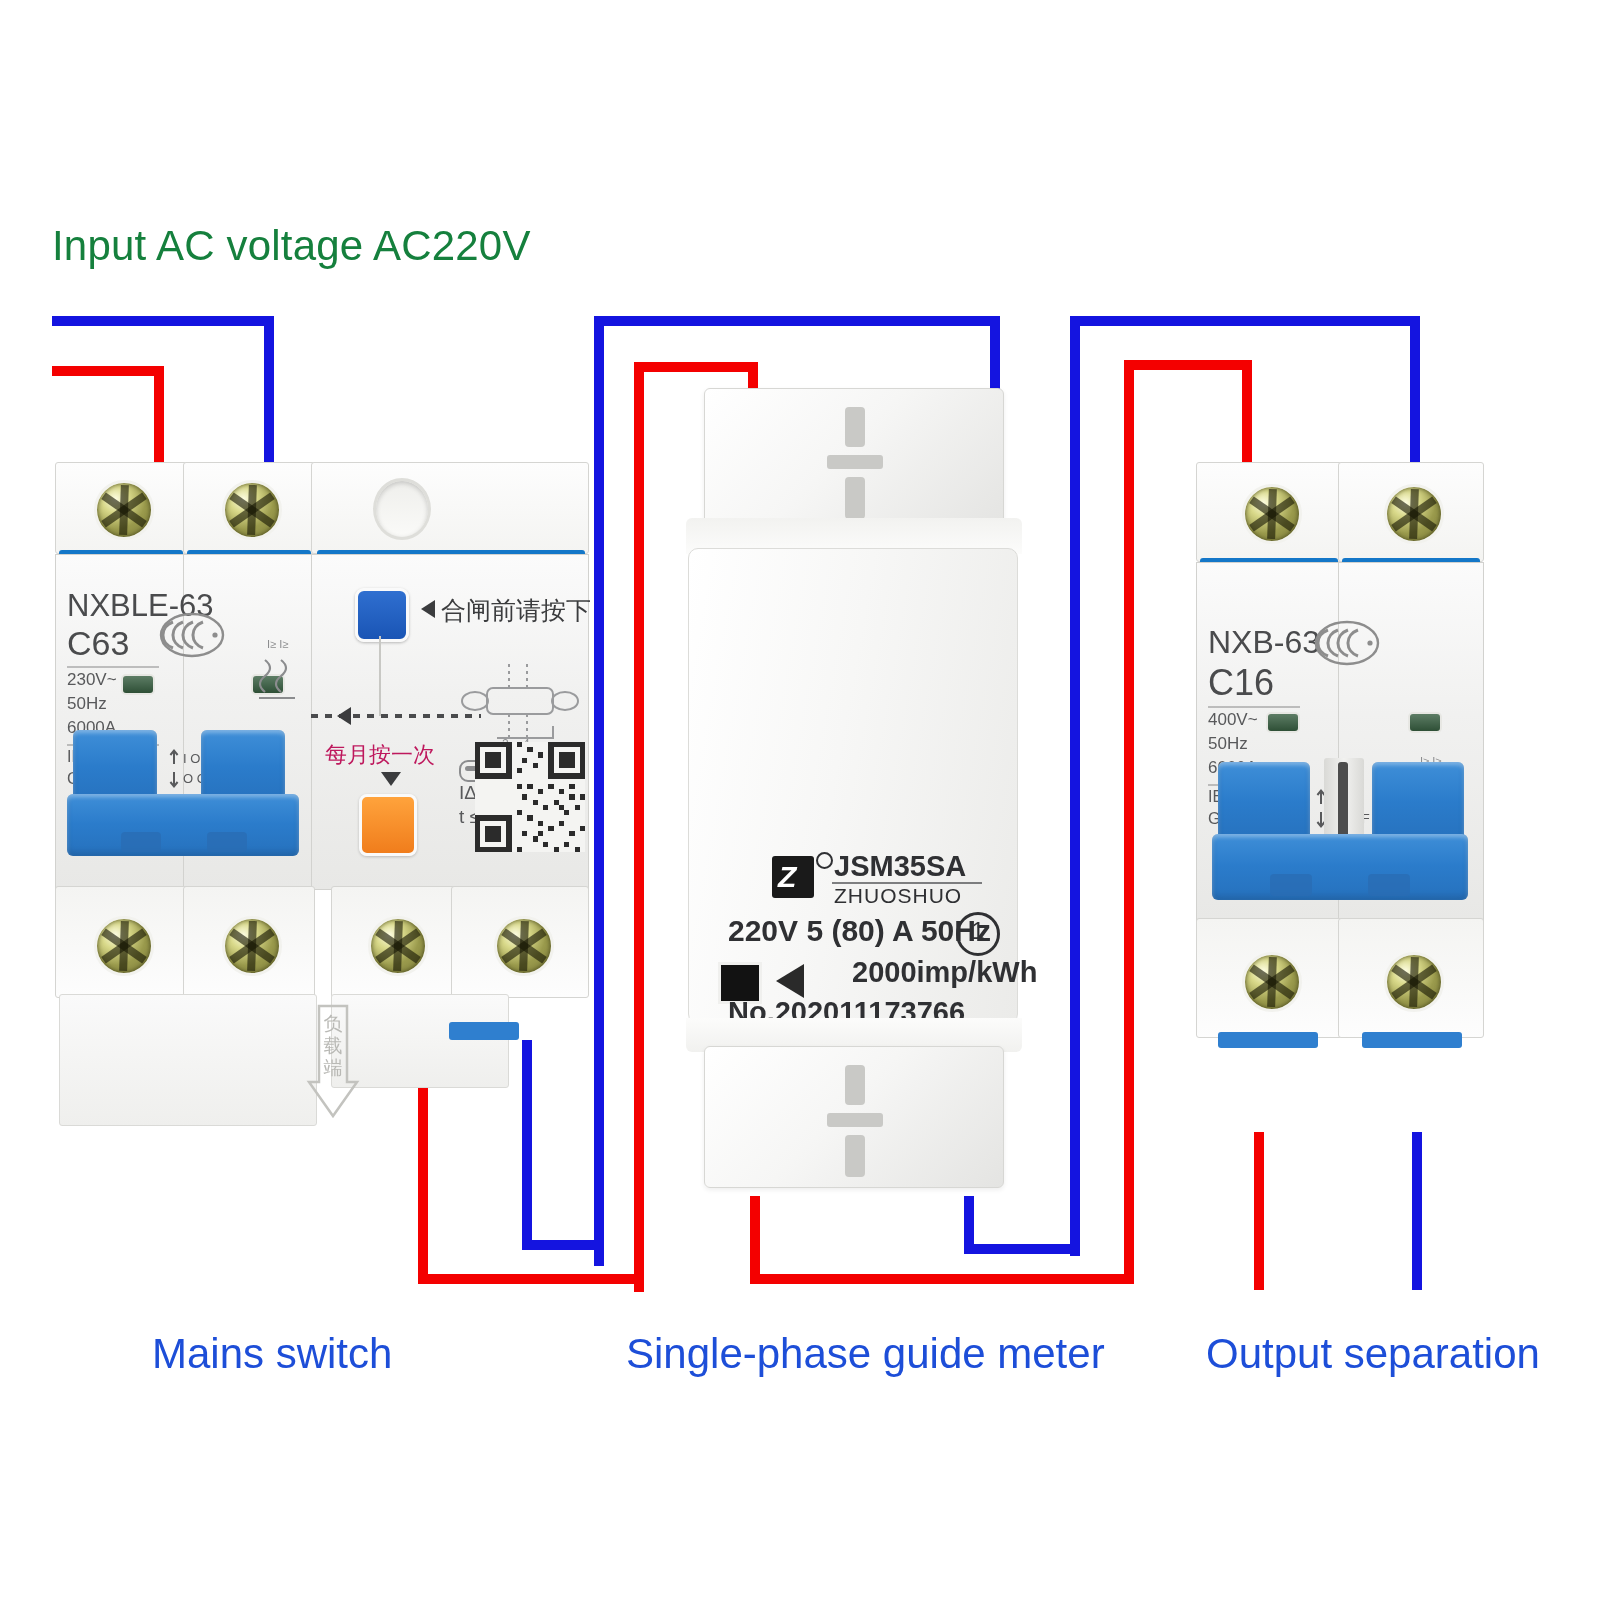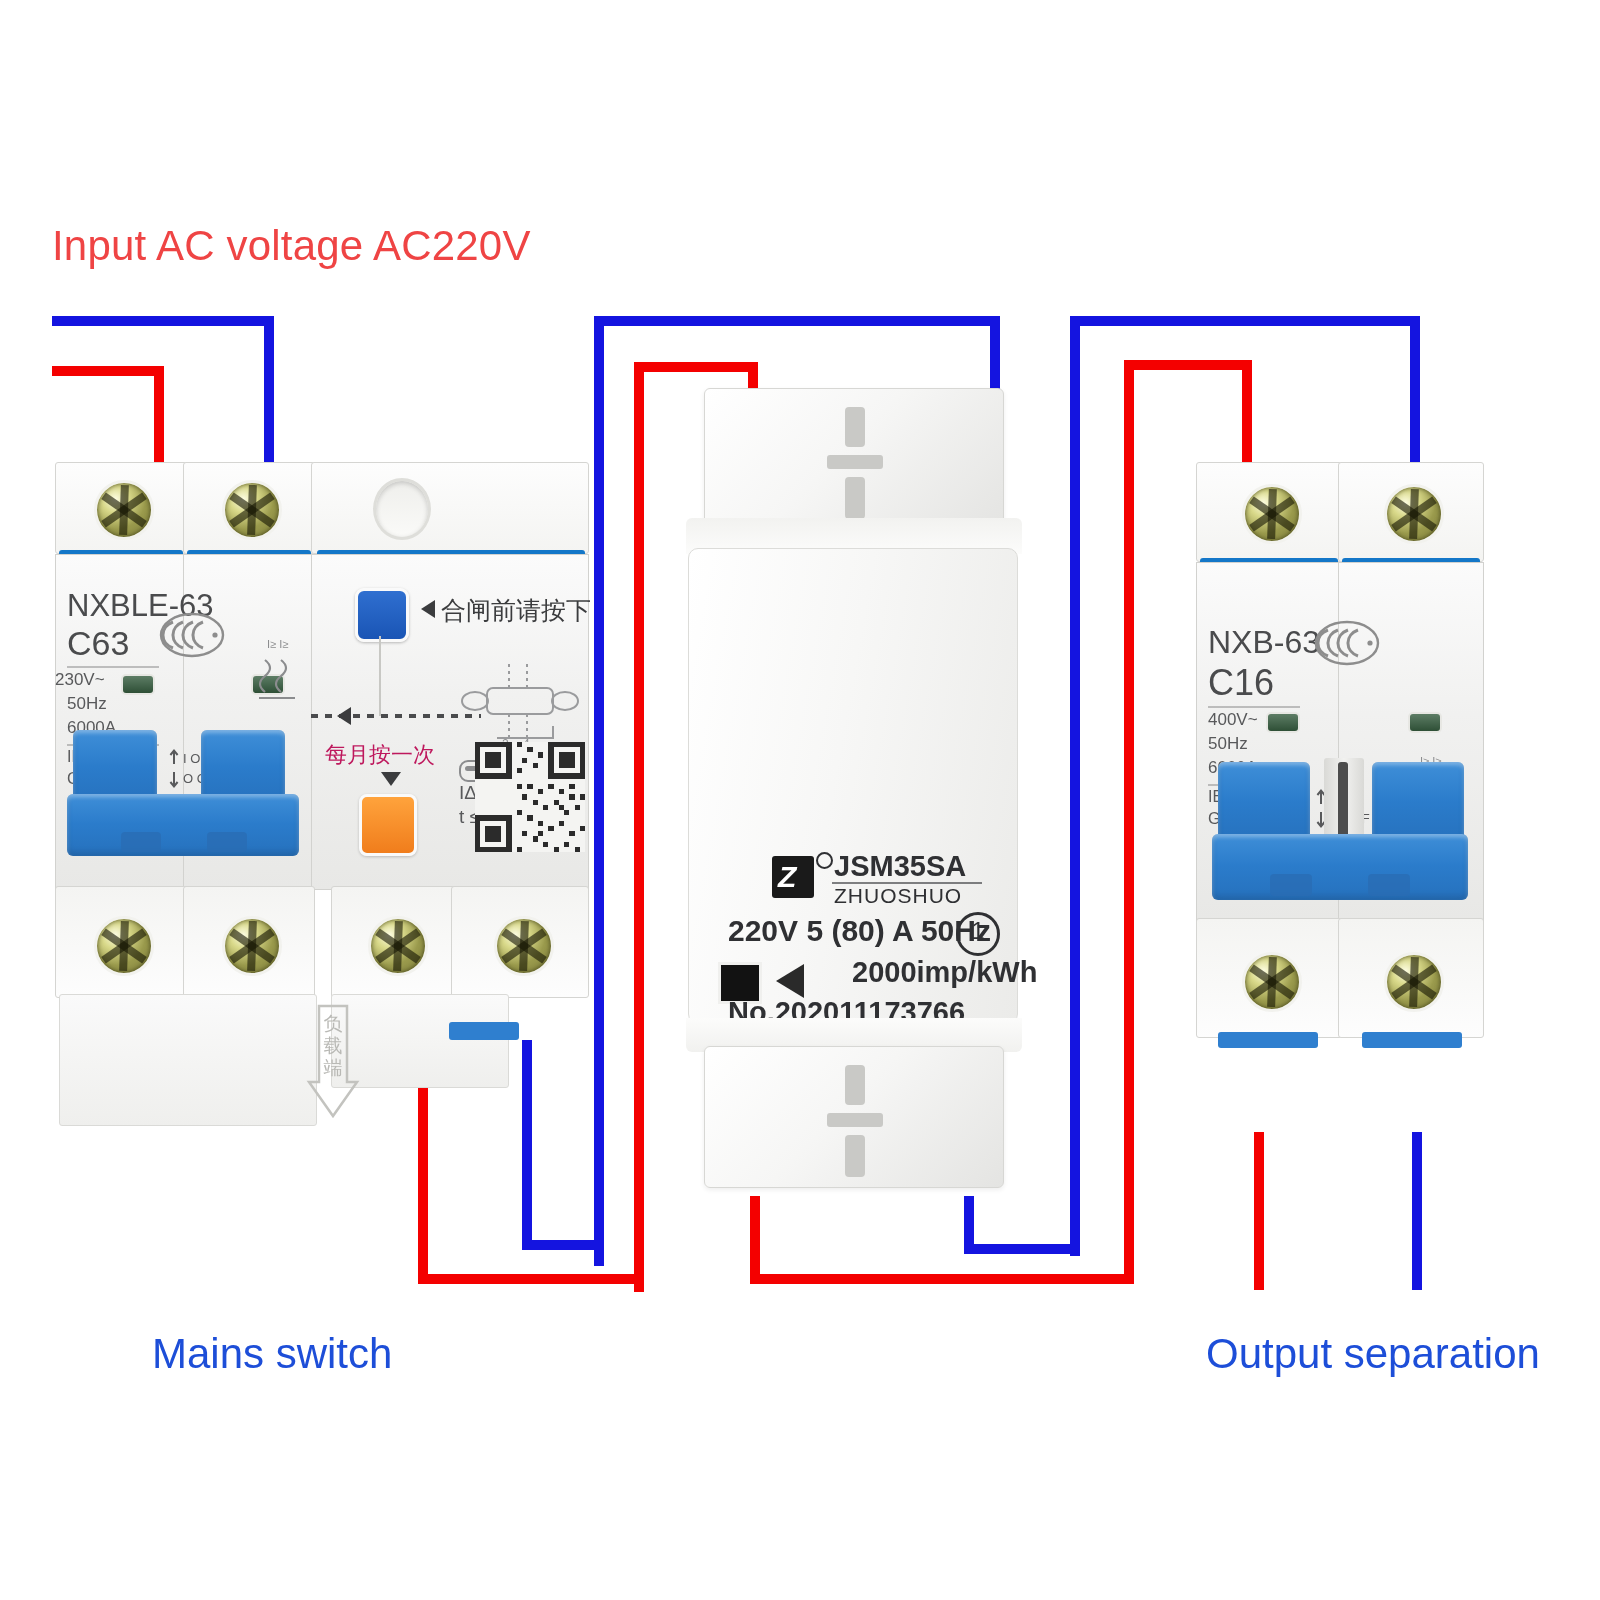--- a/index.html
+++ b/index.html
@@ -8,21 +8,21 @@
     background:#ffffff;
     font-family:"Liberation Sans",sans-serif;
     overflow:hidden;
     position:relative;
   }
   #stage{position:absolute;left:0;top:0;width:1600px;height:1600px;}
 
   
   .title-top{
     position:absolute;left:52px;top:222px;
-    font-size:42px;color:#ef4444;letter-spacing:.2px;
+    font-size:42px;color:#15803d;letter-spacing:.2px;
     white-space:nowrap;
   }
   .caption{
     position:absolute;top:1330px;
     font-size:42px;color:#1d4ed8;white-space:nowrap;
   }
   #cap-mains{left:152px;}
   #cap-meter{left:626px;}
   #cap-output{left:1206px;}
 
@@ -227,21 +227,21 @@
     <div class="blueband" style="left:132px;top:88px;width:124px;height:28px;"></div>
     <div class="blueband" style="left:262px;top:88px;width:268px;height:28px;"></div>
 
     <div class="mod" style="left:0px;top:92px;width:132px;height:336px;"></div>
     <div class="mod" style="left:128px;top:92px;width:132px;height:336px;"></div>
     <div class="mod" style="left:256px;top:92px;width:278px;height:336px;"></div>
 
     <div class="lbl lbl-big" style="left:12px;top:126px;font-size:31px;">NXBLE-63</div>
     <div class="lbl lbl-big" style="left:12px;top:162px;font-size:34px;">C63</div>
     <div class="rule" style="left:12px;top:204px;width:92px;"></div>
-    <div class="lbl" style="left:0;top:208px;font-size:17px;">230V~</div>
+    <div class="lbl" style="left:12px;top:208px;font-size:17px;">230V~</div>
     <div class="lbl" style="left:12px;top:232px;font-size:17px;">50Hz</div>
     <div class="lbl" style="left:12px;top:256px;font-size:17px;">6000A</div>
     <div class="rule" style="left:12px;top:282px;width:92px;"></div>
     <div class="lbl" style="left:12px;top:286px;font-size:16px;">IEC61009-1</div>
     <div class="lbl" style="left:12px;top:308px;font-size:16px;">GB16917.1</div>
 
     <div class="ccc" style="left:104px;top:150px;">
       <svg viewBox="0 0 66 46" width="66" height="46">
         <ellipse cx="33" cy="23" rx="31" ry="21" fill="none" stroke="#8d8d8d" stroke-width="2.4"></ellipse>
         <path d="M14 10 A16 14 0 0 0 14 36" fill="none" stroke="#8d8d8d" stroke-width="3"></path>
@@ -529,15 +529,16 @@
       </div>
     <div class="screw" style="left:188px;top:490px;">
         <i class="screw-x"></i>
       </div>
 
     <div style="position:absolute;left:22px;top:570px;width:100px;height:16px;background:#2f7fcf;border-radius:3px;"></div>
     <div style="position:absolute;left:166px;top:570px;width:100px;height:16px;background:#2f7fcf;border-radius:3px;"></div>
   </div>
 
   <div class="caption" id="cap-mains">Mains switch</div>
+  <div class="caption" id="cap-meter">Single-phase guide meter</div>
   <div class="caption" id="cap-output">Output separation</div>
 
 </div>
 
 </body></html>

